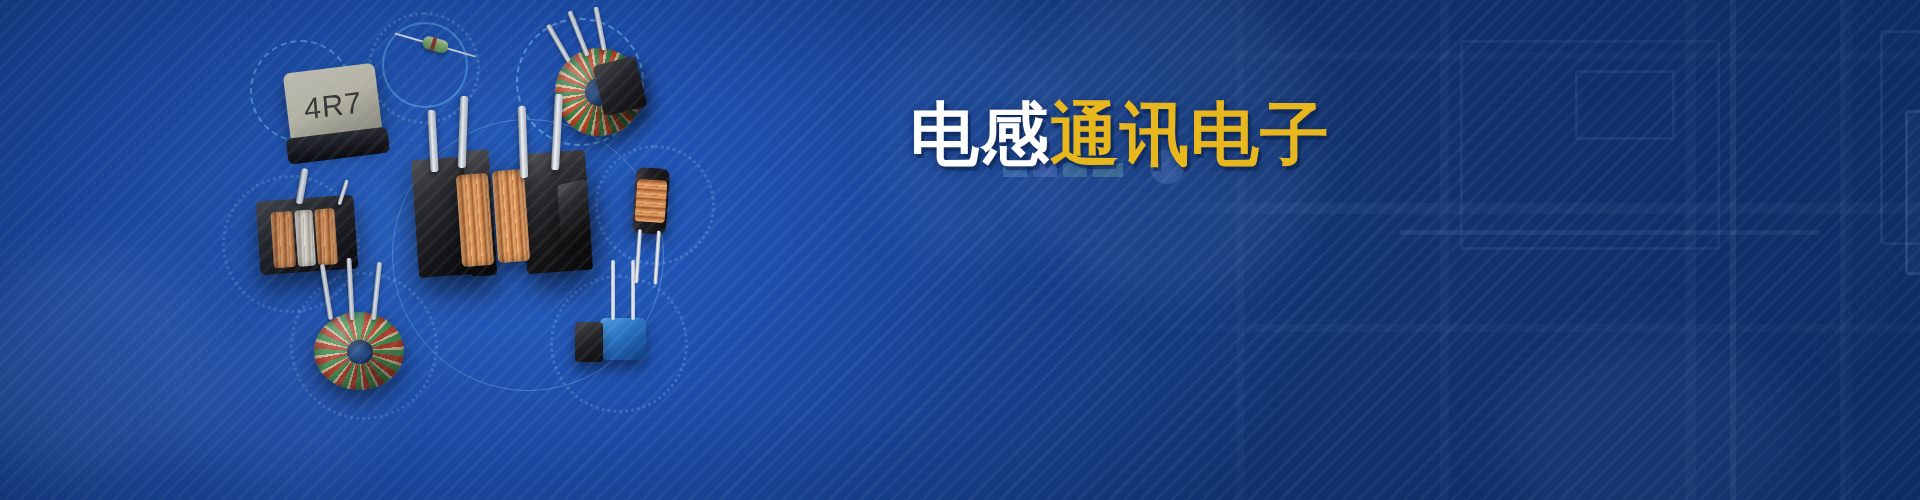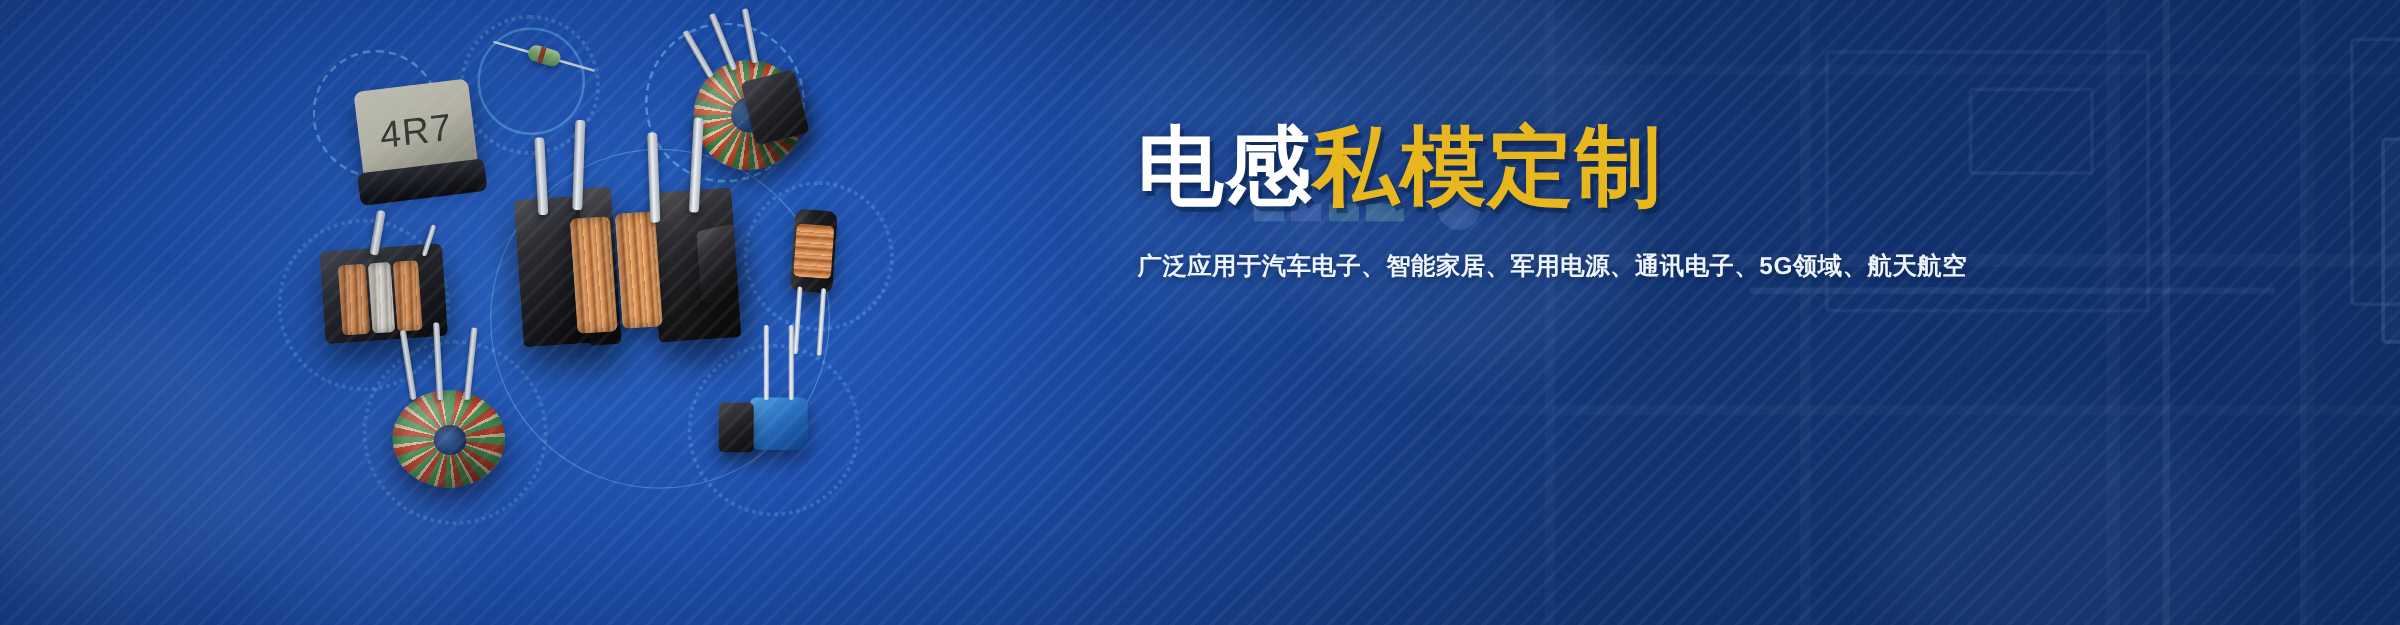--- a/index.html
+++ b/index.html
@@ -463,20 +463,19 @@
 
   <div style="position:absolute;left:575px;top:322px;width:28px;height:40px;border-radius:4px;background:linear-gradient(150deg,#46464b 0%,#212125 50%,#0c0c0e 100%);box-shadow:0 8px 14px rgba(0,0,0,.45);"></div>
 
   <div class="bg-hatch"></div>
   <div class="bg-vig"></div>
 
   <div class="content">
 
 
     <h1 class="title">
-      <span class="w">电感</span><span class="g">私模定制</span>
+      <span class="w">电感</span><span class="g">通讯电子</span>
     </h1>
 
 
-    <p class="desc">广泛应用于汽车电子、智能家居、军用电源、通讯电子、5G领域、航天航空</p>
   </div>
 
 </div>
 
 </body></html>

